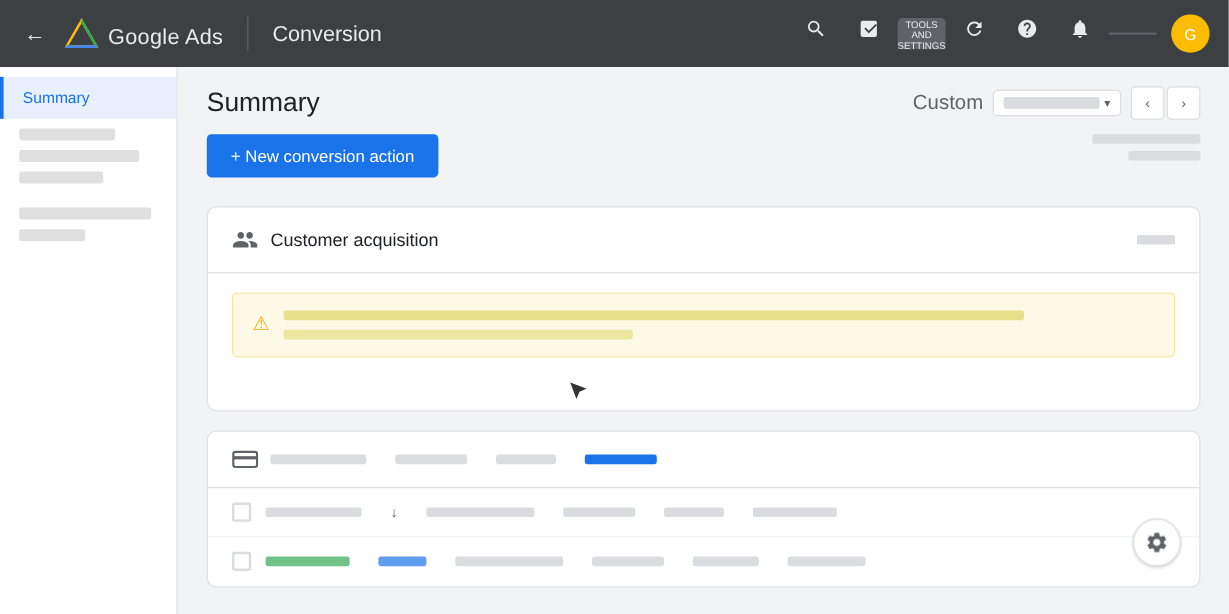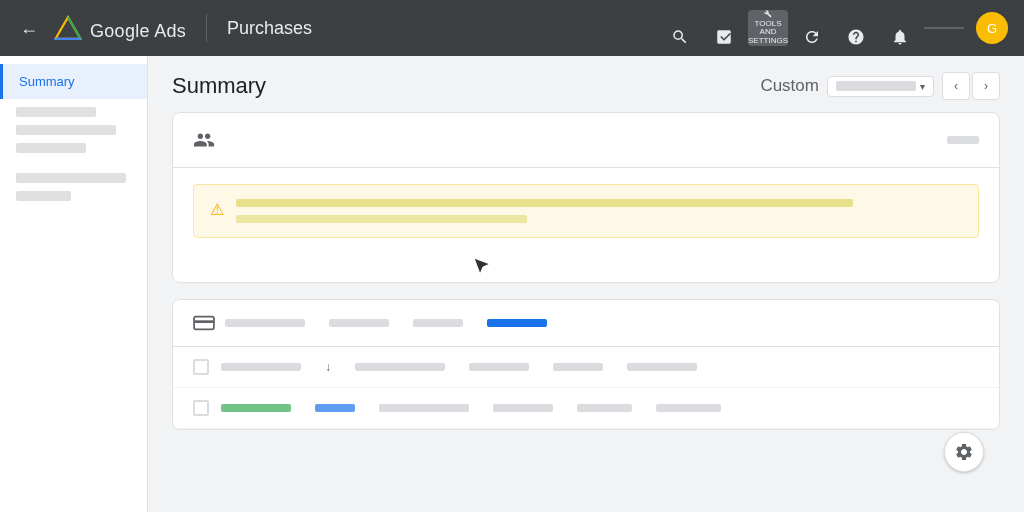--- a/index.html
+++ b/index.html
@@ -47,25 +47,25 @@
       font-weight: 400;
     }
     .topnav-spacer { flex: 1; }
     .topnav-icons {
       display: flex;
       align-items: center;
       gap: 4px;
     }
     .topnav-icon-btn {
       width: 40px;
-      height: 36px;
+      height: 26px;
       display: flex;
       flex-direction: column;
       align-items: center;
-      justify-content: flex-end;
+      justify-content: space-between;
       cursor: pointer;
       border-radius: 4px;
       color: #e8eaed;
       font-size: 10px;
       gap: 2px;
     }
     .topnav-icon-btn svg { width: 18px; height: 18px; fill: #e8eaed; }
     .tools-settings {
       background: #5f6368;
       font-size: 8px;
@@ -399,21 +399,21 @@
   <div class="topnav-back">←</div>
   <div class="topnav-logo">
     <svg class="logo-triangle" viewBox="0 0 40 35">
       <polygon points="20,2 38,33 2,33" fill="none" stroke="#fbbc04" stroke-width="3"></polygon>
       <polygon points="20,2 38,33 2,33" fill="none" stroke="#34a853" stroke-width="3" stroke-dasharray="36 72" stroke-dashoffset="0"></polygon>
       <polygon points="20,2 38,33 2,33" fill="none" stroke="#4285f4" stroke-width="3" stroke-dasharray="36 72" stroke-dashoffset="-36"></polygon>
     </svg>
     <span class="topnav-brand">Google Ads</span>
   </div>
   <div class="topnav-divider"></div>
-  <span class="topnav-title">Purchases</span>
+  <span class="topnav-title">Conversion</span>
   <div class="topnav-spacer"></div>
   <div class="topnav-icons">
 
     <div class="topnav-icon-btn">
       <svg viewBox="0 0 24 24">
           <path d="M15.5 14h-.79l-.28-.27A6.47 6.47 0 0 0 16 9.5 6.5 6.5 0 1 0 9.5 16c1.61 0 3.09-.59 4.23-1.57l.27.28v.79l5 4.99L20.49 19l-4.99-5zm-6 0C7.01 14 5 11.99 5 9.5S7.01 5 9.5 5 14 7.01 14 9.5 11.99 14 9.5 14z"></path>
         </svg>
     </div>
 
     <div class="topnav-icon-btn">
@@ -477,28 +477,36 @@
         </div>
         <div class="nav-arrows">
           <div class="nav-arrow">‹</div>
           <div class="nav-arrow">›</div>
         </div>
       </div>
     </div>
 
     <div class="content">
 
+      <div class="header-action-row">
+        <button class="new-conversion-btn">+ New conversion action</button>
+        <div class="top-right-lines">
+          <div class="placeholder-line" style="width:90px;"></div>
+          <div class="placeholder-line" style="width:60px;"></div>
+        </div>
+      </div>
 
       <div class="card">
         <div class="card-header">
           <div class="card-title-row">
 
             <svg width="22" height="22" viewBox="0 0 24 24" fill="#5f6368">
               <path d="M16 11c1.66 0 2.99-1.34 2.99-3S17.66 5 16 5c-1.66 0-3 1.34-3 3s1.34 3 3 3zm-8 0c1.66 0 2.99-1.34 2.99-3S9.66 5 8 5C6.34 5 5 6.34 5 8s1.34 3 3 3zm0 2c-2.33 0-7 1.17-7 3.5V19h14v-2.5c0-2.33-4.67-3.5-7-3.5zm8 0c-.29 0-.62.02-.97.05 1.16.84 1.97 1.97 1.97 3.45V19h6v-2.5c0-2.33-4.67-3.5-7-3.5z"></path>
             </svg>
+            <span class="card-title">Customer acquisition</span>
           </div>
           <div class="card-menu"></div>
         </div>
 
         <div class="warning-banner">
           <span class="warning-icon">⚠</span>
           <div class="warning-content">
             <div class="warning-line-1"></div>
             <div class="warning-line-2"></div>
           </div>

